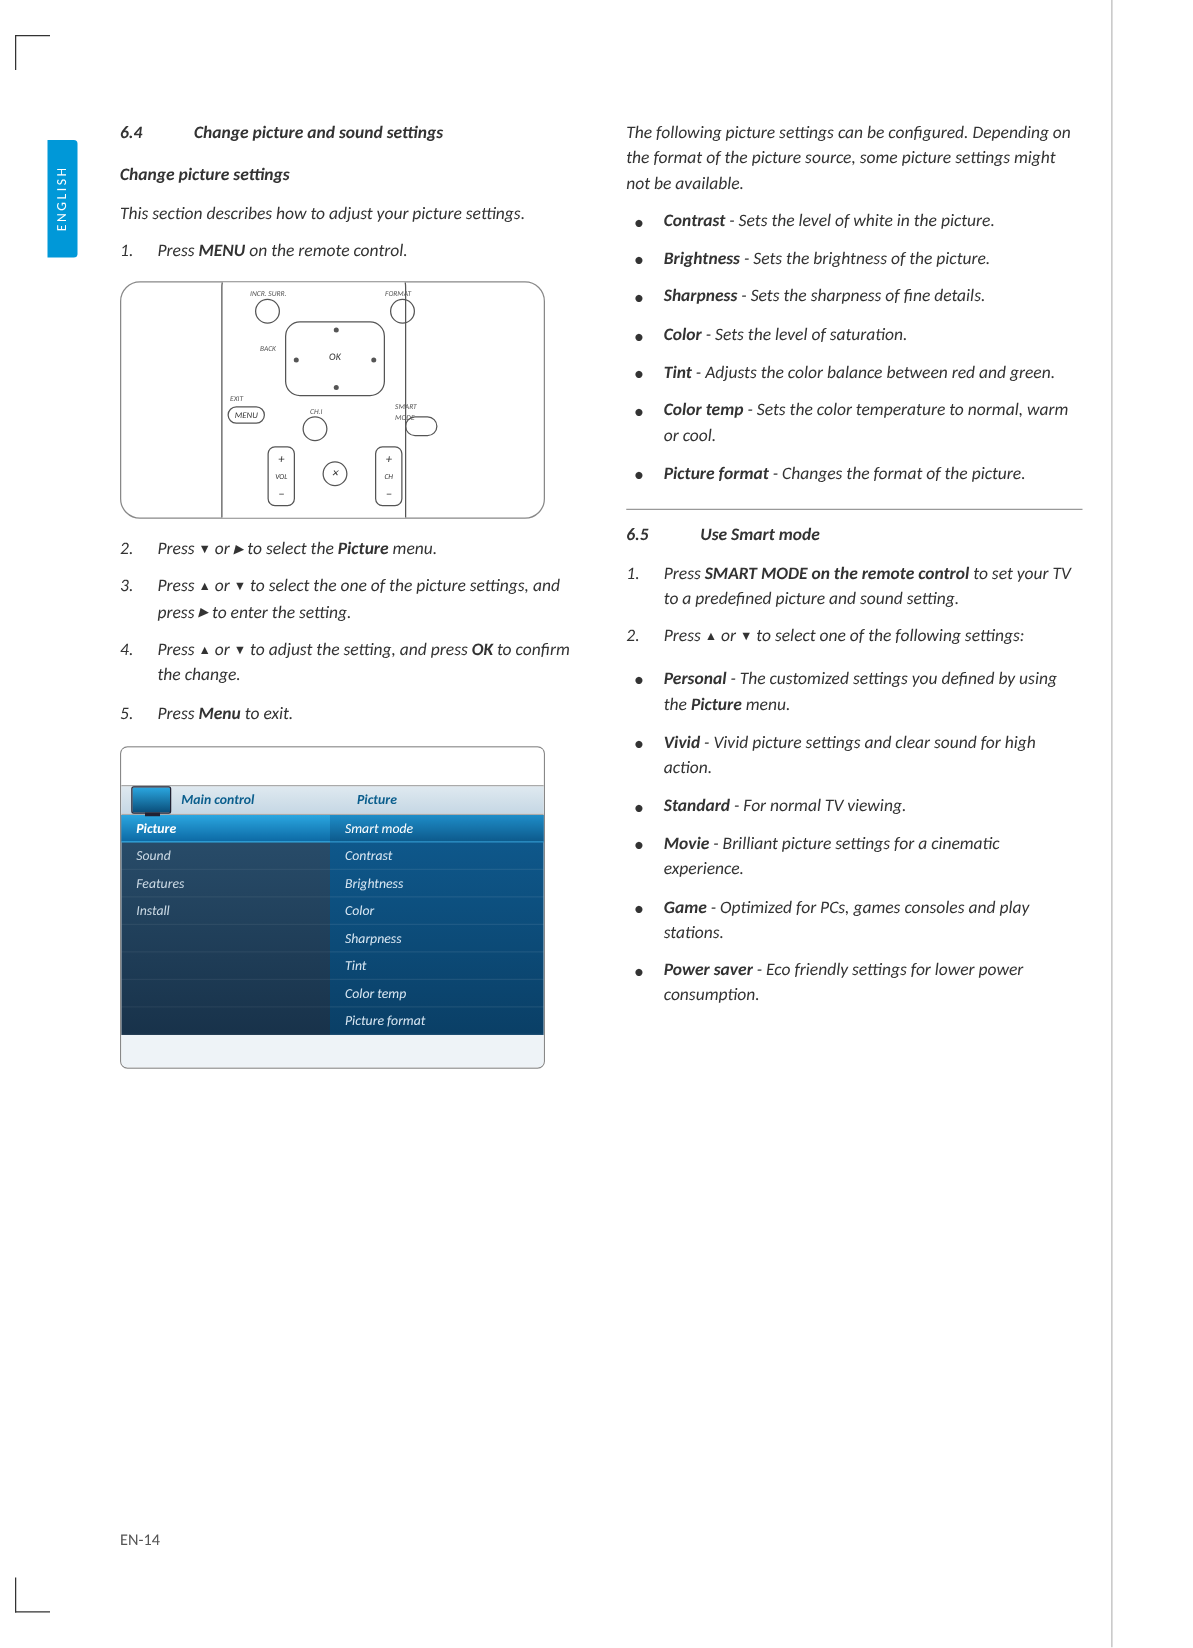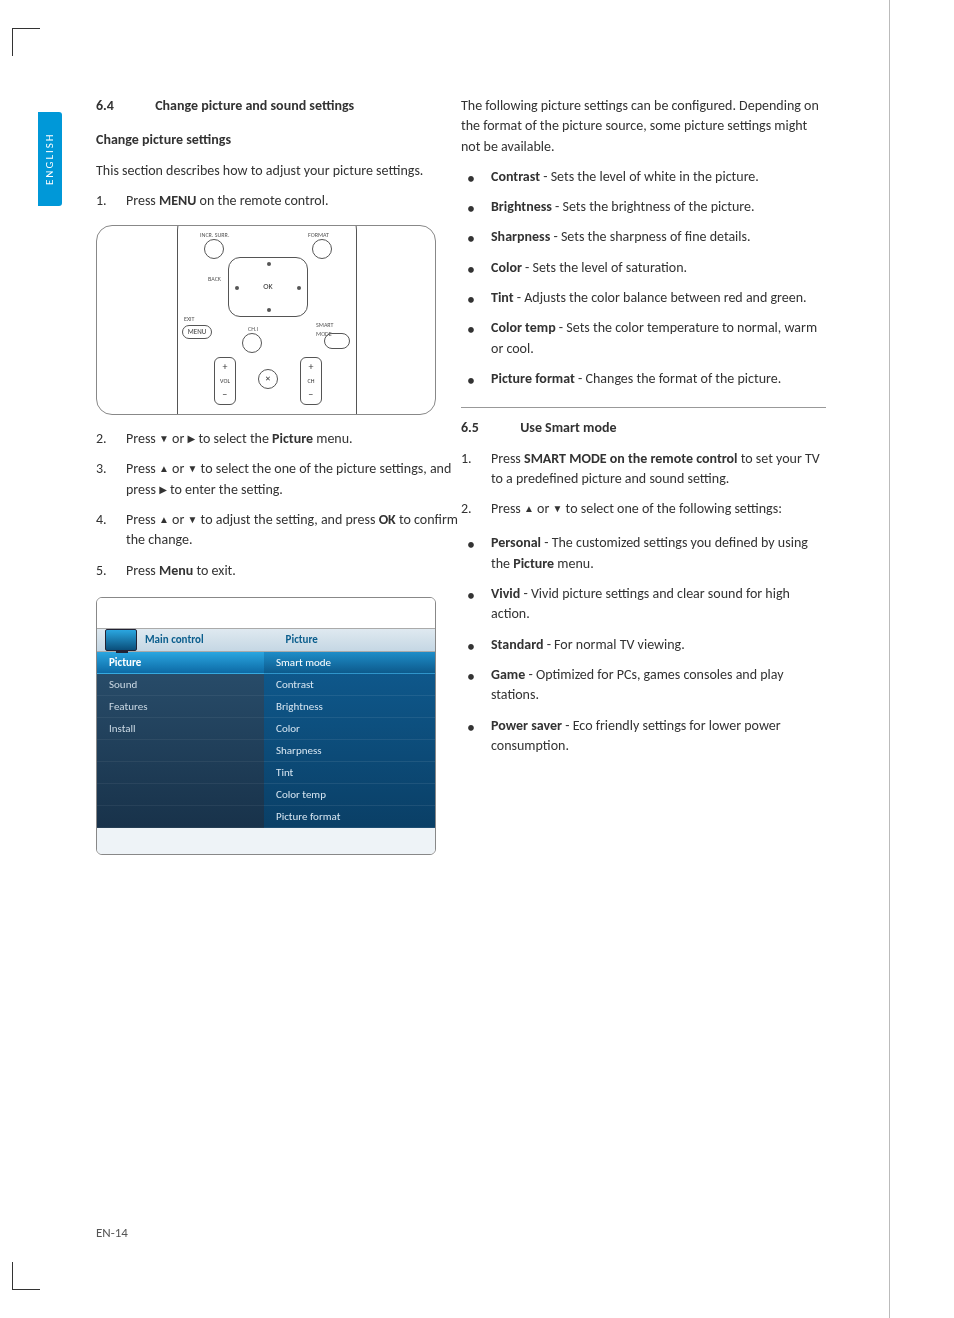--- a/index.html
+++ b/index.html
@@ -26,20 +26,22 @@
     align-items: center;
     justify-content: center;
     writing-mode: vertical-rl;
     transform: rotate(180deg);
   }
   .page {
     position: absolute;
     left: 96px; top: 96px;
     width: 770px;
     display: flex;
+    gap: 40px;
+    font-style: italic;
   }
   .col { width: 365px; }
   .section-head { font-weight: bold; margin-bottom: 14px; }
   .section-num { display: inline-block; width: 56px; }
   .sub-head { font-weight: bold; margin: 10px 0 10px 0; }
   .para { margin-bottom: 10px; }
   ol.steps { list-style: none; counter-reset: s; margin: 6px 0 14px 0; }
   ol.steps > li { counter-increment: s; position: relative; padding-left: 30px; margin: 10px 0; }
   ol.steps > li::before { content: counter(s) "."; position: absolute; left: 0; top: 0; }
   ul.bullets { list-style: none; margin: 6px 0 14px 0; }
@@ -53,21 +55,21 @@
   .remote-box {
     border: 1px solid #888;
     border-radius: 16px;
     width: 340px; height: 190px;
     margin: 14px 0 14px 0;
     position: relative;
     overflow: hidden;
   }
   .remote-body {
     position: absolute; left: 80px; top: -20px;
-    width: 180px; height: 260px;
+    width: 148px; height: 260px;
     border: 1px solid #555;
     border-radius: 24px;
     background: #fff;
   }
   .round { width:20px; height:20px; border:1px solid #555; border-radius:50%; position:absolute; display:flex;align-items:center;justify-content:center; font-size:7px;}
   .ok-ring { position:absolute; left:50px; top:50px; width:80px; height:60px; border:1px solid #555; border-radius:12px; display:flex;align-items:center;justify-content:center; font-size:8px; }
   .ok-ring .dot { position:absolute; width:4px;height:4px; background:#555; border-radius:50%; }
   .lbl { position:absolute; font-size:6px; color:#555; }
   .menu-btn { position:absolute; width:30px; height:14px; border:1px solid #555; border-radius:8px; font-size:7px; display:flex;align-items:center;justify-content:center; }
   .rocker { position:absolute; width:22px; height:48px; border:1px solid #555; border-radius:6px; display:flex;flex-direction:column;align-items:center;justify-content:space-between; font-size:10px; padding:2px 0;}
@@ -242,19 +244,20 @@
       </li>
       <li>
         <span>Press </span><span class="tri">▲</span><span> or </span><span class="tri">▼</span><span> to select one of the following settings:</span>
       </li>
     </ol>
 
     <ul class="bullets">
       <li><b>Personal</b><span> - The customized settings you defined by using the </span><b>Picture</b><span> menu.</span></li>
       <li><b>Vivid</b><span> - Vivid picture settings and clear sound for high action.</span></li>
       <li><b>Standard</b><span> - For normal TV viewing.</span></li>
+      <li><b>Movie</b><span> - Brilliant picture settings for a cinematic experience.</span></li>
       <li><b>Game</b><span> - Optimized for PCs, games consoles and play stations.</span></li>
       <li><b>Power saver</b><span> - Eco friendly settings for lower power consumption.</span></li>
     </ul>
   </div>
 </div>
 
 <div class="page-num">EN-14</div>
 
 </body></html>

